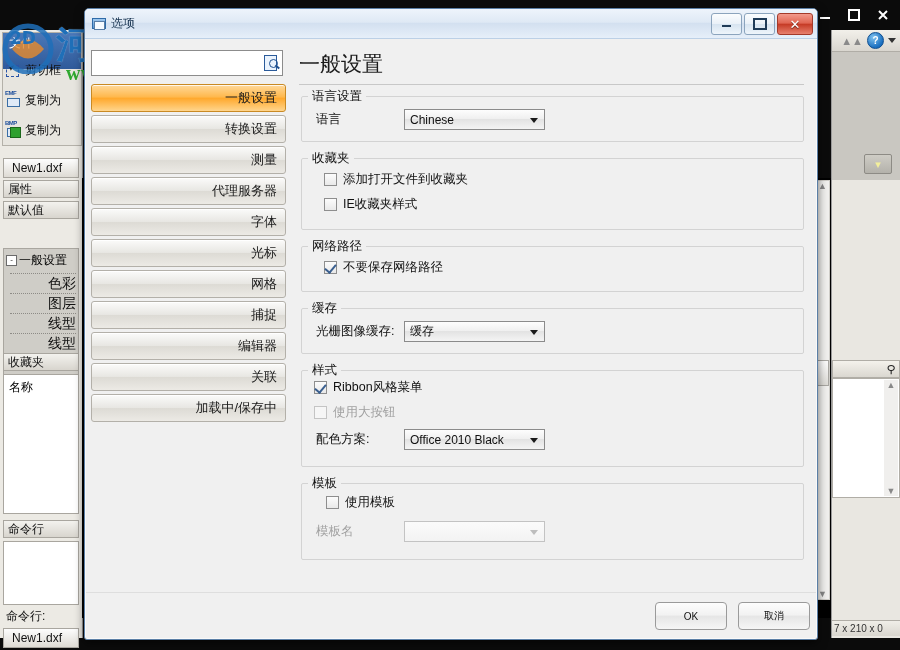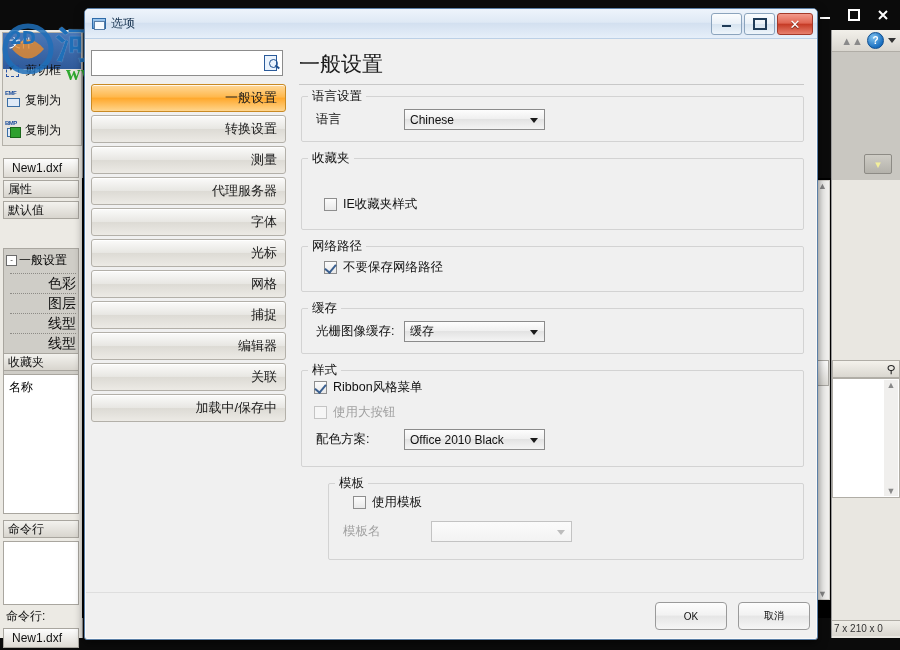--- a/index.html
+++ b/index.html
@@ -516,20 +516,24 @@
           <span class="lbl" style="width:88px;">语言</span>
           <span class="combo">
             <span>Chinese</span>
             <span class="arrow"></span>
           </span>
         </div>
       </div>
 
       <div class="group" style="top:118px; height:70px;">
         <span class="group-legend">收藏夹</span>
+        <div class="row cb" style="left:22px; top:12px;">
+          <span class="cbox"></span>
+          <span class="lbl">添加打开文件到收藏夹</span>
+        </div>
         <div class="row cb" style="left:22px; top:37px;">
           <span class="cbox"></span>
           <span class="lbl">IE收藏夹样式</span>
         </div>
       </div>
 
       <div class="group" style="top:206px; height:44px;">
         <span class="group-legend">网络路径</span>
         <div class="row cb" style="left:22px; top:12px;">
           <span class="cbox">
@@ -564,21 +568,21 @@
         </div>
         <div class="row" style="left:14px; top:58px;">
           <span class="lbl" style="width:88px;">配色方案:</span>
           <span class="combo">
             <span>Office 2010 Black</span>
             <span class="arrow"></span>
           </span>
         </div>
       </div>
 
-      <div class="group" style="top:443px; height:75px;margin-left:27px;">
+      <div class="group" style="top:443px; height:75px;">
         <span class="group-legend">模板</span>
         <div class="row cb" style="left:24px; top:10px;justify-content:center;">
           <span class="cbox"></span>
           <span class="lbl">使用模板</span>
         </div>
         <div class="row" style="left:14px; top:37px;">
           <span class="lbl dim" style="width:88px;">模板名</span>
           <span class="combo dim">
             <span></span>
             <span class="arrow"></span>

